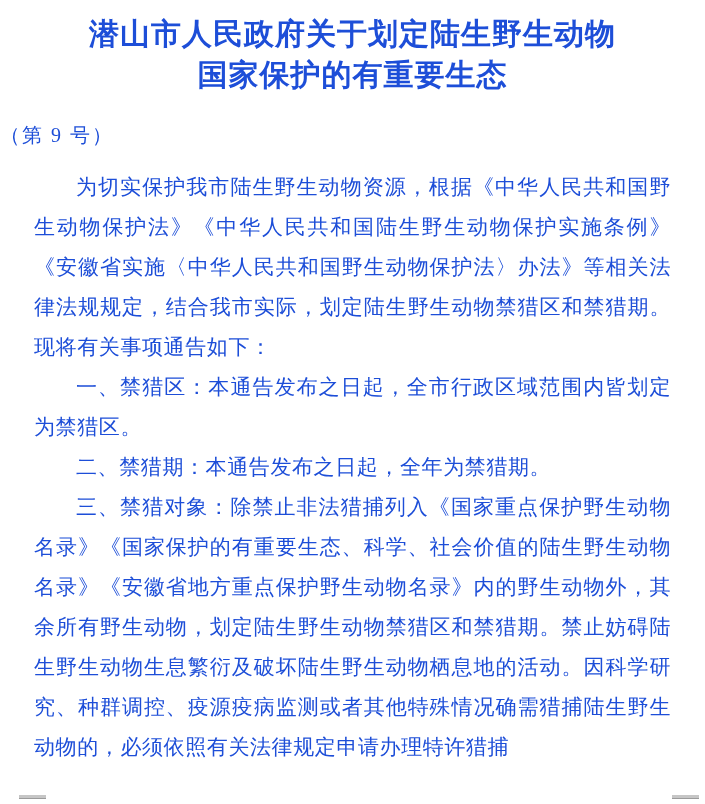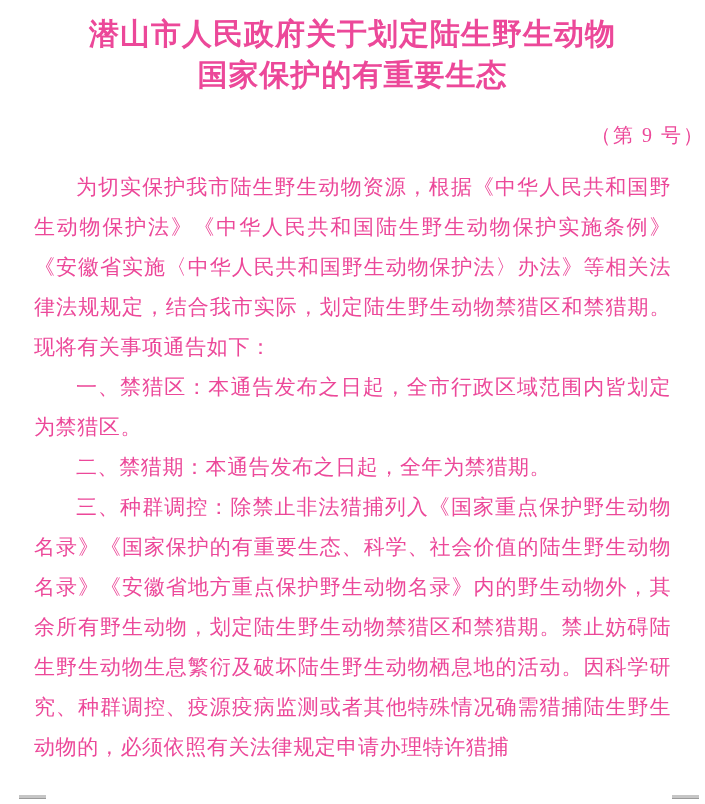--- a/index.html
+++ b/index.html
@@ -6,35 +6,35 @@
     margin: 0;
     padding: 0;
     background: #ffffff;
   }
   .page {
     position: relative;
     width: 705px;
     height: 799px;
     background: #ffffff;
     overflow: hidden;
-    color: #ec4899;
+    color: #1d4ed8;
     font-family: "Liberation Serif", serif;
   }
   .title-block {
     margin-top: 13px;
     text-align: center;
     font-family: "Liberation Sans", sans-serif;
     font-weight: bold;
     font-size: 30px;
     line-height: 41px;
     letter-spacing: 1px;
   }
   .issue-number {
     margin-top: 26px;
-    text-align: right;
+    text-align: left;
     font-size: 20px;
     line-height: 28px;
     letter-spacing: 2px;
     font-family: "Liberation Serif", serif;
   }
   .content {
     margin-top: 18px;
     padding: 0 34px;
     font-size: 21px;
     line-height: 40px;
@@ -79,19 +79,19 @@
 
   <div class="issue-number">（第 9 号）</div>
 
   <div class="content">
     <p><span class="lead"></span><span>为切实保护我市陆生野生动物资源，根据《中华人民共和国野生动物保护法》《中华人民共和国陆生野生动物保护实施条例》《安徽省实施〈中华人民共和国野生动物保护法〉办法》等相关法律法规规定，结合我市实际，划定陆生野生动物禁猎区和禁猎期。现将有关事项通告如下：</span></p>
 
     <p><span class="lead">一、禁猎区：</span><span>本通告发布之日起，全市行政区域范围内皆划定为禁猎区。</span></p>
 
     <p><span class="lead">二、禁猎期：</span><span>本通告发布之日起，全年为禁猎期。</span></p>
 
-    <p><span class="lead">三、种群调控：</span><span>除禁止非法猎捕列入《国家重点保护野生动物名录》《国家保护的有重要生态、科学、社会价值的陆生野生动物名录》《安徽省地方重点保护野生动物名录》内的野生动物外，其余所有野生动物，划定陆生野生动物禁猎区和禁猎期。禁止妨碍陆生野生动物生息繁衍及破坏陆生野生动物栖息地的活动。因科学研究、种群调控、疫源疫病监测或者其他特殊情况确需猎捕陆生野生动物的，必须依照有关法律规定申请办理特许猎捕</span></p>
+    <p><span class="lead">三、禁猎对象：</span><span>除禁止非法猎捕列入《国家重点保护野生动物名录》《国家保护的有重要生态、科学、社会价值的陆生野生动物名录》《安徽省地方重点保护野生动物名录》内的野生动物外，其余所有野生动物，划定陆生野生动物禁猎区和禁猎期。禁止妨碍陆生野生动物生息繁衍及破坏陆生野生动物栖息地的活动。因科学研究、种群调控、疫源疫病监测或者其他特殊情况确需猎捕陆生野生动物的，必须依照有关法律规定申请办理特许猎捕</span></p>
   </div>
 
   <div class="cutoff-bar left"></div>
   <div class="cutoff-bar right"></div>
 
 </div>
 
 </body></html>

